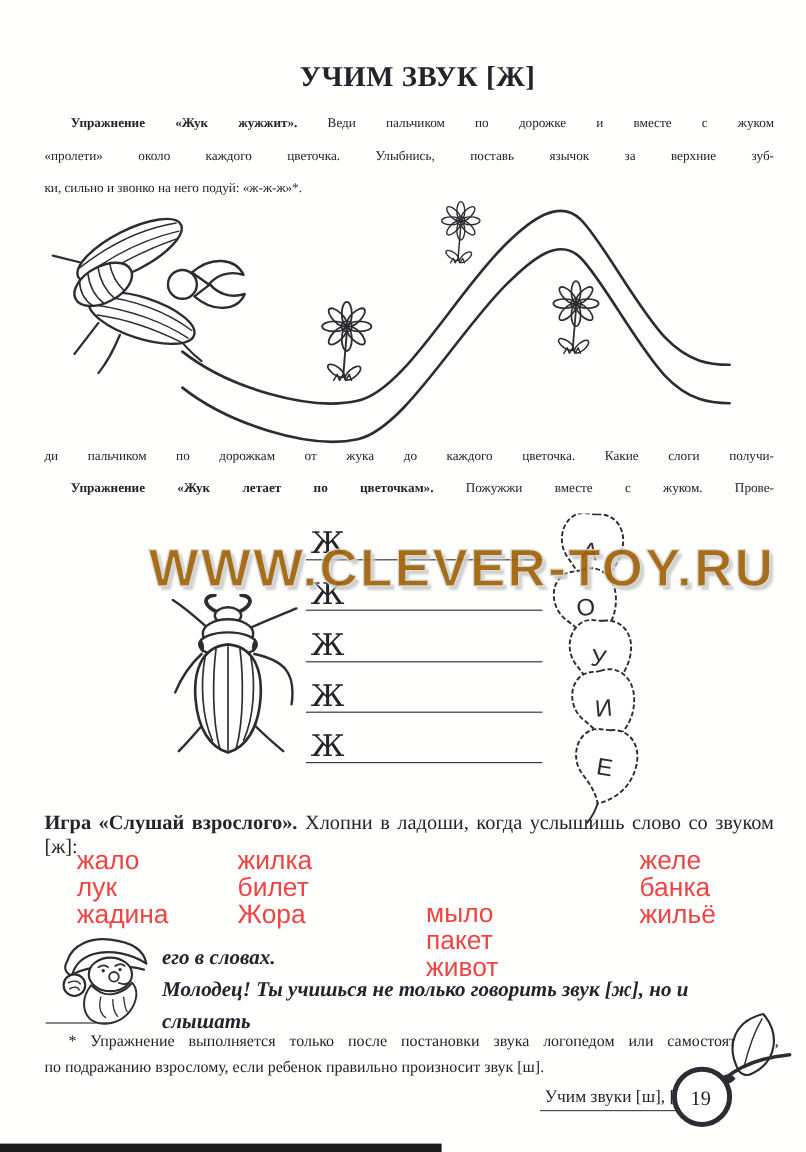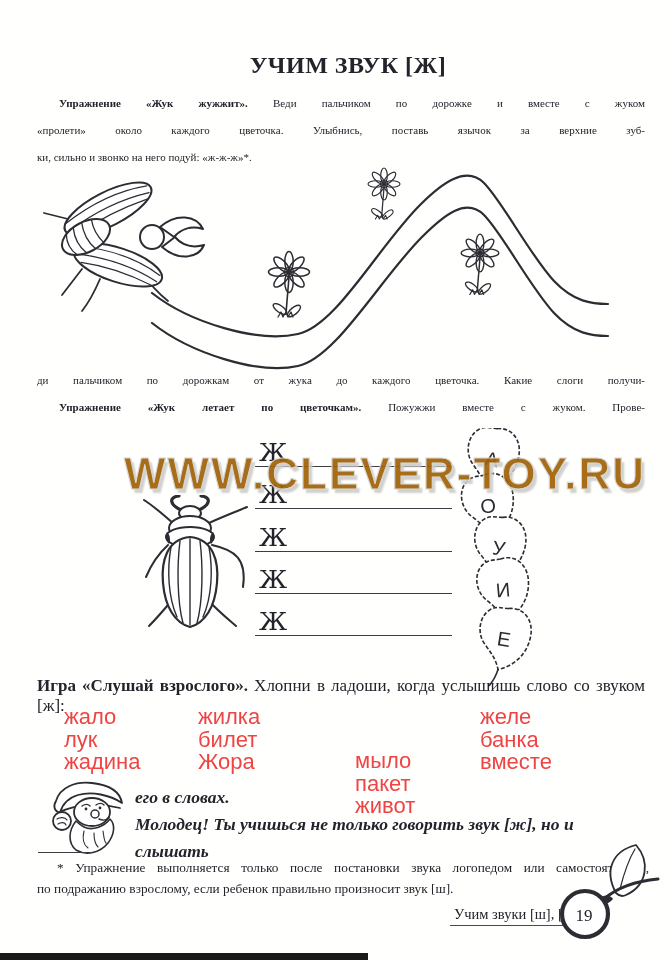--- a/index.html
+++ b/index.html
@@ -195,24 +195,24 @@
   <div class="abs" style="left:198px;top:706px;">
     <div class="word">жилка</div>
     <div class="word">билет</div>
     <div class="word">Жора</div>
   </div>
   <div class="abs" style="left:355px;top:706px;margin-top:44px;">
     <div class="word">мыло</div>
     <div class="word">пакет</div>
     <div class="word">живот</div>
   </div>
-  <div class="abs" style="left:480px;top:706px;">
+  <div class="abs" style="left:533px;top:706px;">
     <div class="word">желе</div>
     <div class="word">банка</div>
-    <div class="word">вместе</div>
+    <div class="word">жильё</div>
   </div>
 
   <svg class="abs" style="left:40px;top:779px;" width="100" height="80" viewBox="0 0 100 80">
     <path class="inkf" stroke-width="1.8" d="M16 22 C20 8 36 2 52 4 C70 6 80 13 82 24 C70 16 52 12 38 16 C28 19 22 26 20 34 C14 32 13 27 16 22 Z"></path>
     <path class="ink" stroke-width="1.8" d="M20 33 C36 25 60 24 80 29"></path>
     <circle class="inkf" cx="22" cy="42" r="9" stroke-width="1.8"></circle>
     <path class="ink" stroke-width="1.2" d="M17 40 C20 38 25 38 27 41 M18 45 C21 43 25 43 26 46"></path>
     <ellipse class="inkf" cx="52" cy="33" rx="18" ry="14" stroke-width="1.8"></ellipse>
     <path class="ink" stroke-width="1.4" d="M42 27 C45 25 48 25 50 27 M56 26 C59 24 62 24 64 26"></path>
     <circle class="dark" cx="46" cy="30" r="1.4"></circle>

